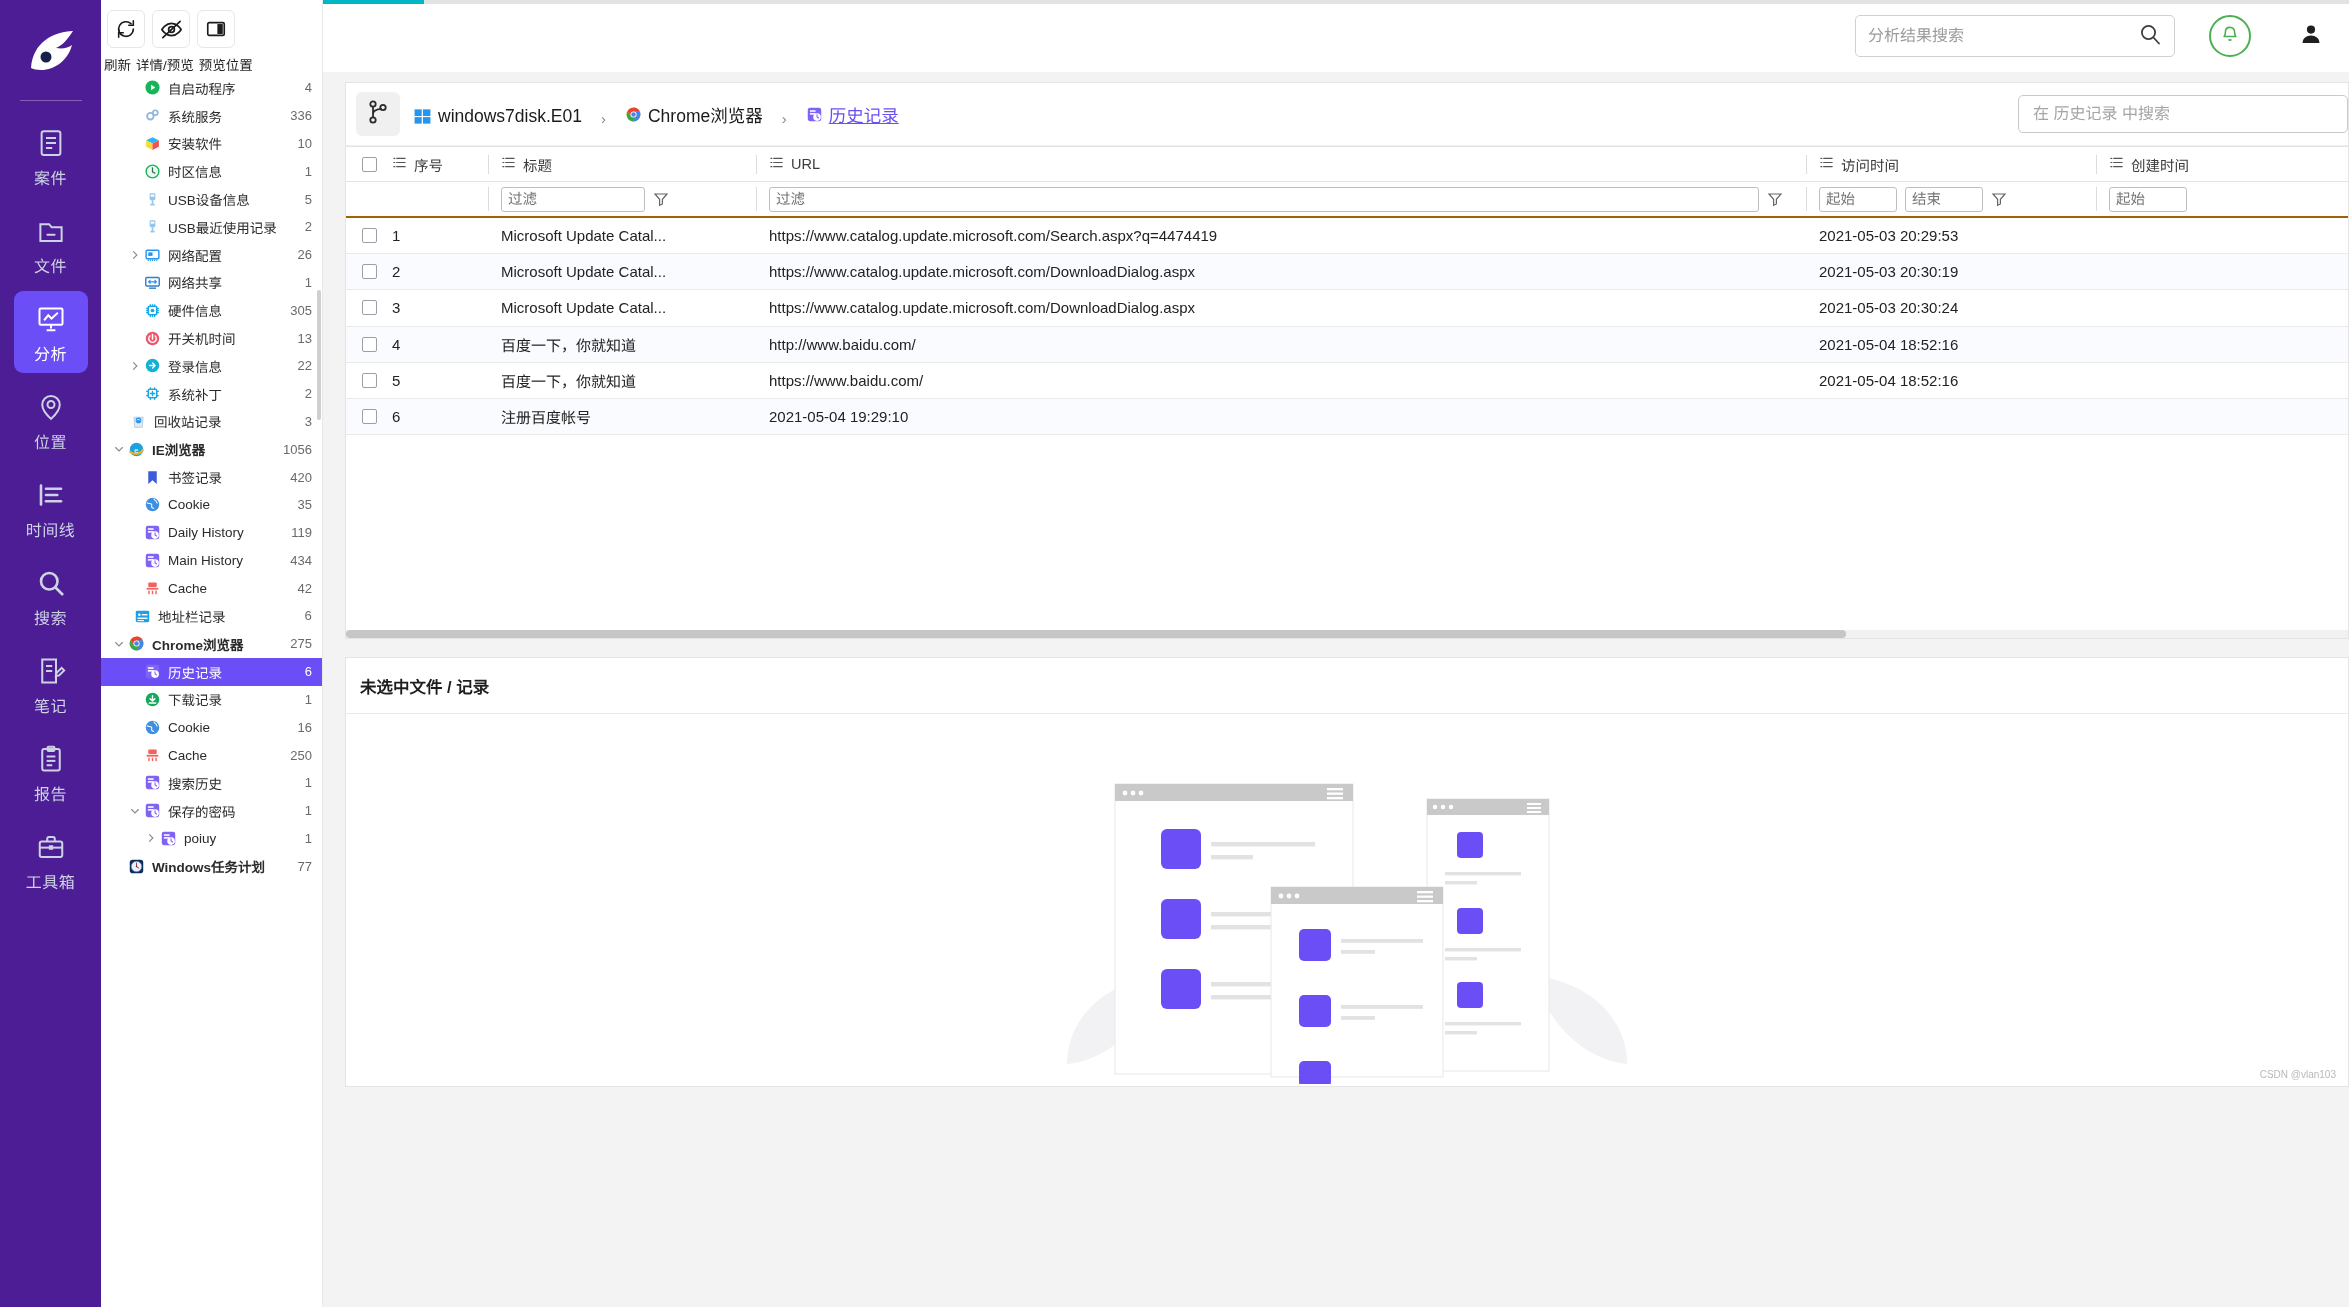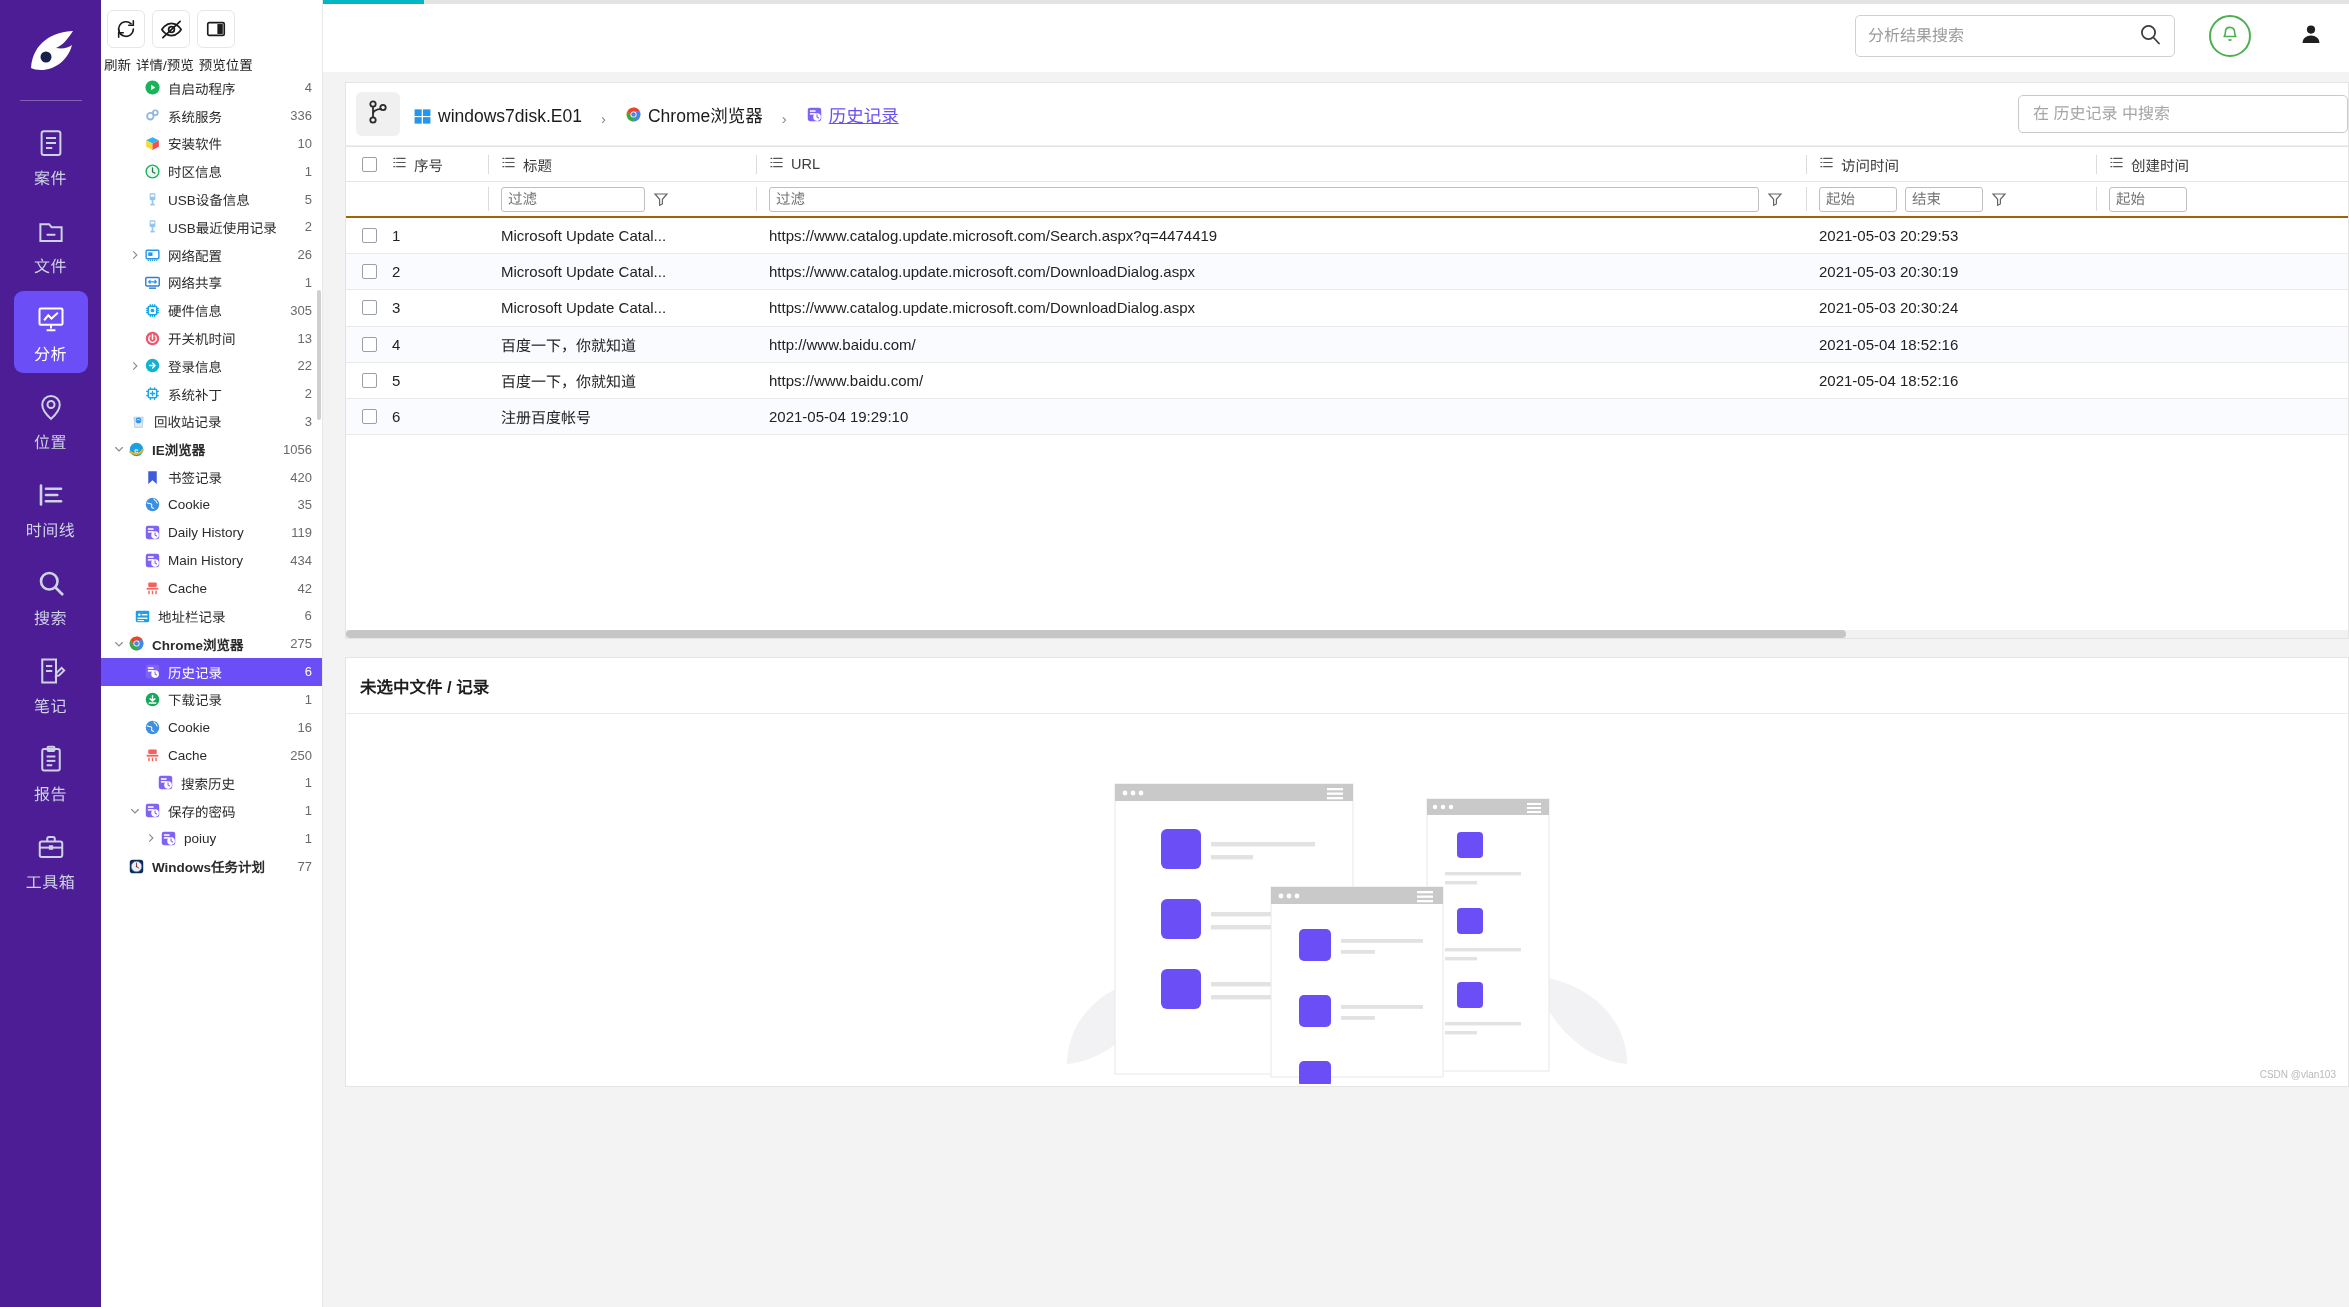--- a/index.html
+++ b/index.html
@@ -603,21 +603,21 @@
               <rect x="6" y="3.5" width="12" height="6.4" rx="1.4" fill="#f0635e"></rect>
               <rect x="3.8" y="11" width="16.4" height="2.6" fill="#f0635e"></rect>
               <rect x="6" y="15" width="2" height="5" fill="#f0635e"></rect>
               <rect x="11" y="15" width="2" height="5" fill="#f0635e"></rect>
               <rect x="16" y="15" width="2" height="5" fill="#f0635e"></rect>
             </svg>
           </span>
           <span class="tlabel">Cache</span>
           <span class="tcount">250</span>
         </div>
-        <div class="tnode" style="padding-left: 26px; margin-left: 13px;">
+        <div class="tnode" style="padding-left: 26px;">
           <span class="caret"></span>
           <span class="ticon">
             <svg width="17" height="17" viewBox="0 0 24 24">
               <rect x="2.5" y="2.5" width="19" height="19" rx="3" fill="#8063f5"></rect>
               <rect x="5.5" y="6" width="8" height="2.2" fill="#fff"></rect>
               <rect x="5.5" y="10" width="8" height="2.2" fill="#fff"></rect>
               <circle cx="15.6" cy="15.6" r="5.4" fill="#fff"></circle>
               <path d="M15.6 12.4v3.2l2.2 1.4" stroke="#8063f5" stroke-width="1.5" fill="none" stroke-linecap="round"></path>
             </svg>
           </span>

